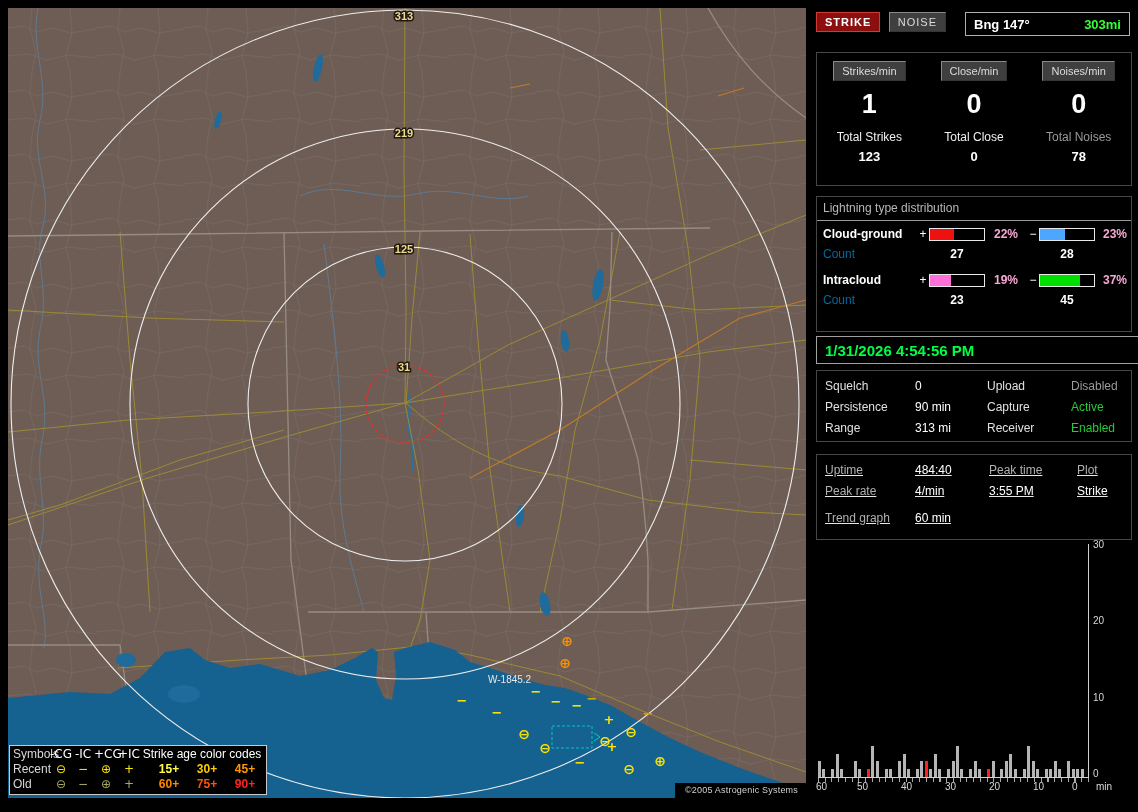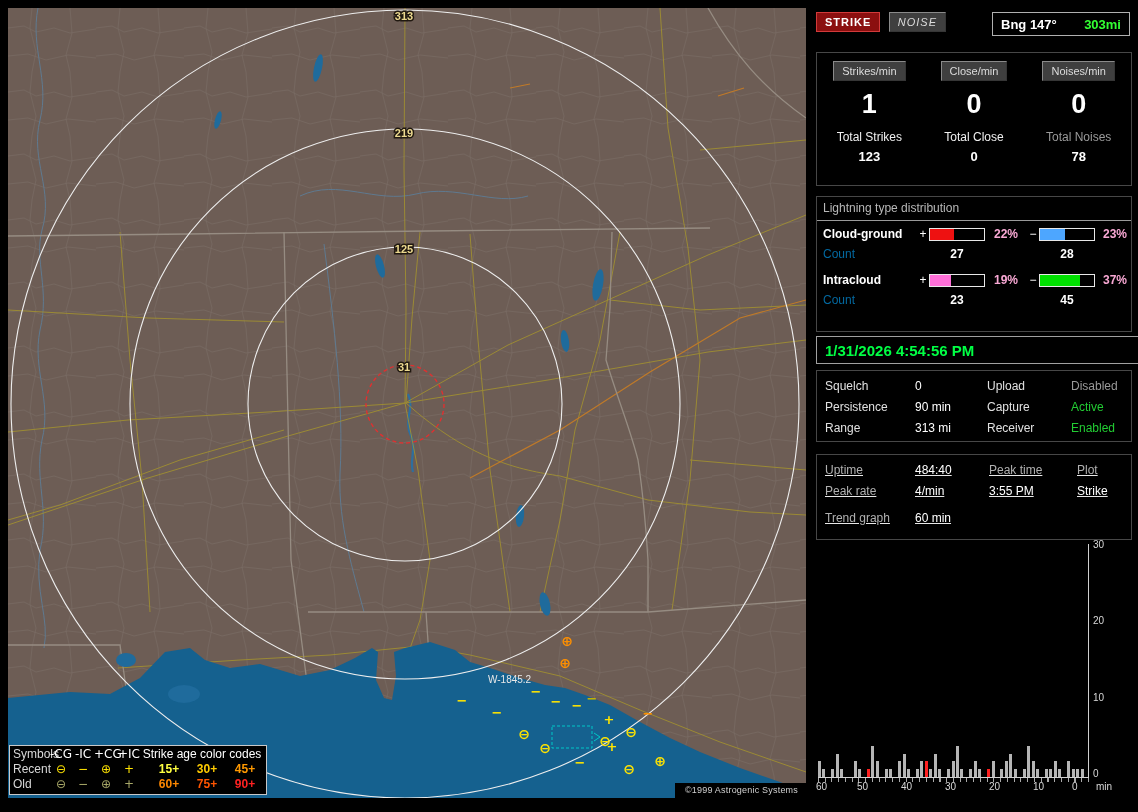--- a/index.html
+++ b/index.html
@@ -25,21 +25,21 @@
   .legend .age{text-align:center;font-weight:bold;}
   .a0{color:#ffff40;} .a1{color:#ffcc00;} .a2{color:#ff9900;}
   .b0{color:#ff8800;} .b1{color:#ff5500;} .b2{color:#ff2222;}
   
   #panel{position:absolute;left:810px;top:0;width:328px;height:812px;background:#000;}
   .sect{position:absolute;background:#000;border:1px solid #474747;}
   .btn{display:inline-block;font-size:11px;padding:3px 8px;border:1px outset #8a8a8a;
        background:#3f3f3f;color:#dcdcdc;cursor:default;}
   .btn.strike{background:#8b0f0f;border:1px solid #d23a3a;color:#fff;font-weight:bold;letter-spacing:1px;}
   .btn.noise{letter-spacing:1px;}
-  .bearing{position:absolute;right:0;top:0;width:138px;height:24px;border:1px solid #b0b0b0;
+  .bearing{position:absolute;right:0;top:0;width:165px;height:24px;border:1px solid #b0b0b0;
        display:flex;align-items:center;justify-content:space-between;padding:0 8px;box-sizing:border-box;}
   .bearing .bng{font-weight:bold;font-size:13px;color:#fff;}
   .bearing .dist{font-weight:bold;font-size:13px;color:#33ff33;}
   .stats-grid{display:grid;grid-template-columns:1fr 1fr 1fr;text-align:center;padding-top:8px;}
   .rate-hd{justify-self:center;}
   .big-num{font-size:27px;font-weight:bold;color:#fff;padding:8px 0 10px;}
   .tot-lbl{font-size:12px;color:#f0f0f0;}
   .tot-lbl.dim{color:#9a9a9a;}
   .tot-val{font-size:13px;font-weight:bold;color:#fff;padding-top:5px;}
   .dist-hd{color:#b8b8b8;font-size:12px;padding:4px 6px 5px;border-bottom:1px solid #9a9a9a;}
@@ -215,28 +215,28 @@
       <span class="sym old">⊖</span>
       <span class="sym old">−</span>
       <span class="sym old">⊕</span>
       <span class="sym old">+</span>
       <span></span>
       <span class="age b0">60+</span>
       <span class="age b1">75+</span>
       <span class="age b2">90+</span>
     </div>
 
-    <div class="map-copyright">©1999 Astrogenic Systems</div>
+    <div class="map-copyright">©2005 Astrogenic Systems</div>
   </div>
 
   <div id="panel">
 
     <div style="position:absolute;left:6px;top:12px;width:314px;height:26px;">
       <span class="btn strike">STRIKE</span>
-      <span class="btn noise" style="margin-left:4px;font-style:italic;">NOISE</span>
+      <span class="btn noise" style="margin-left:4px;">NOISE</span>
       <span class="bearing">
         <span class="bng">Bng 147°</span>
         <span class="dist">303mi</span>
       </span>
     </div>
 
     <div class="sect" style="left:6px;top:52px;width:314px;height:132px;">
       <div class="stats-grid">
         <span><span class="btn rate-hd">Strikes/min</span></span>
         <span><span class="btn rate-hd">Close/min</span></span>

